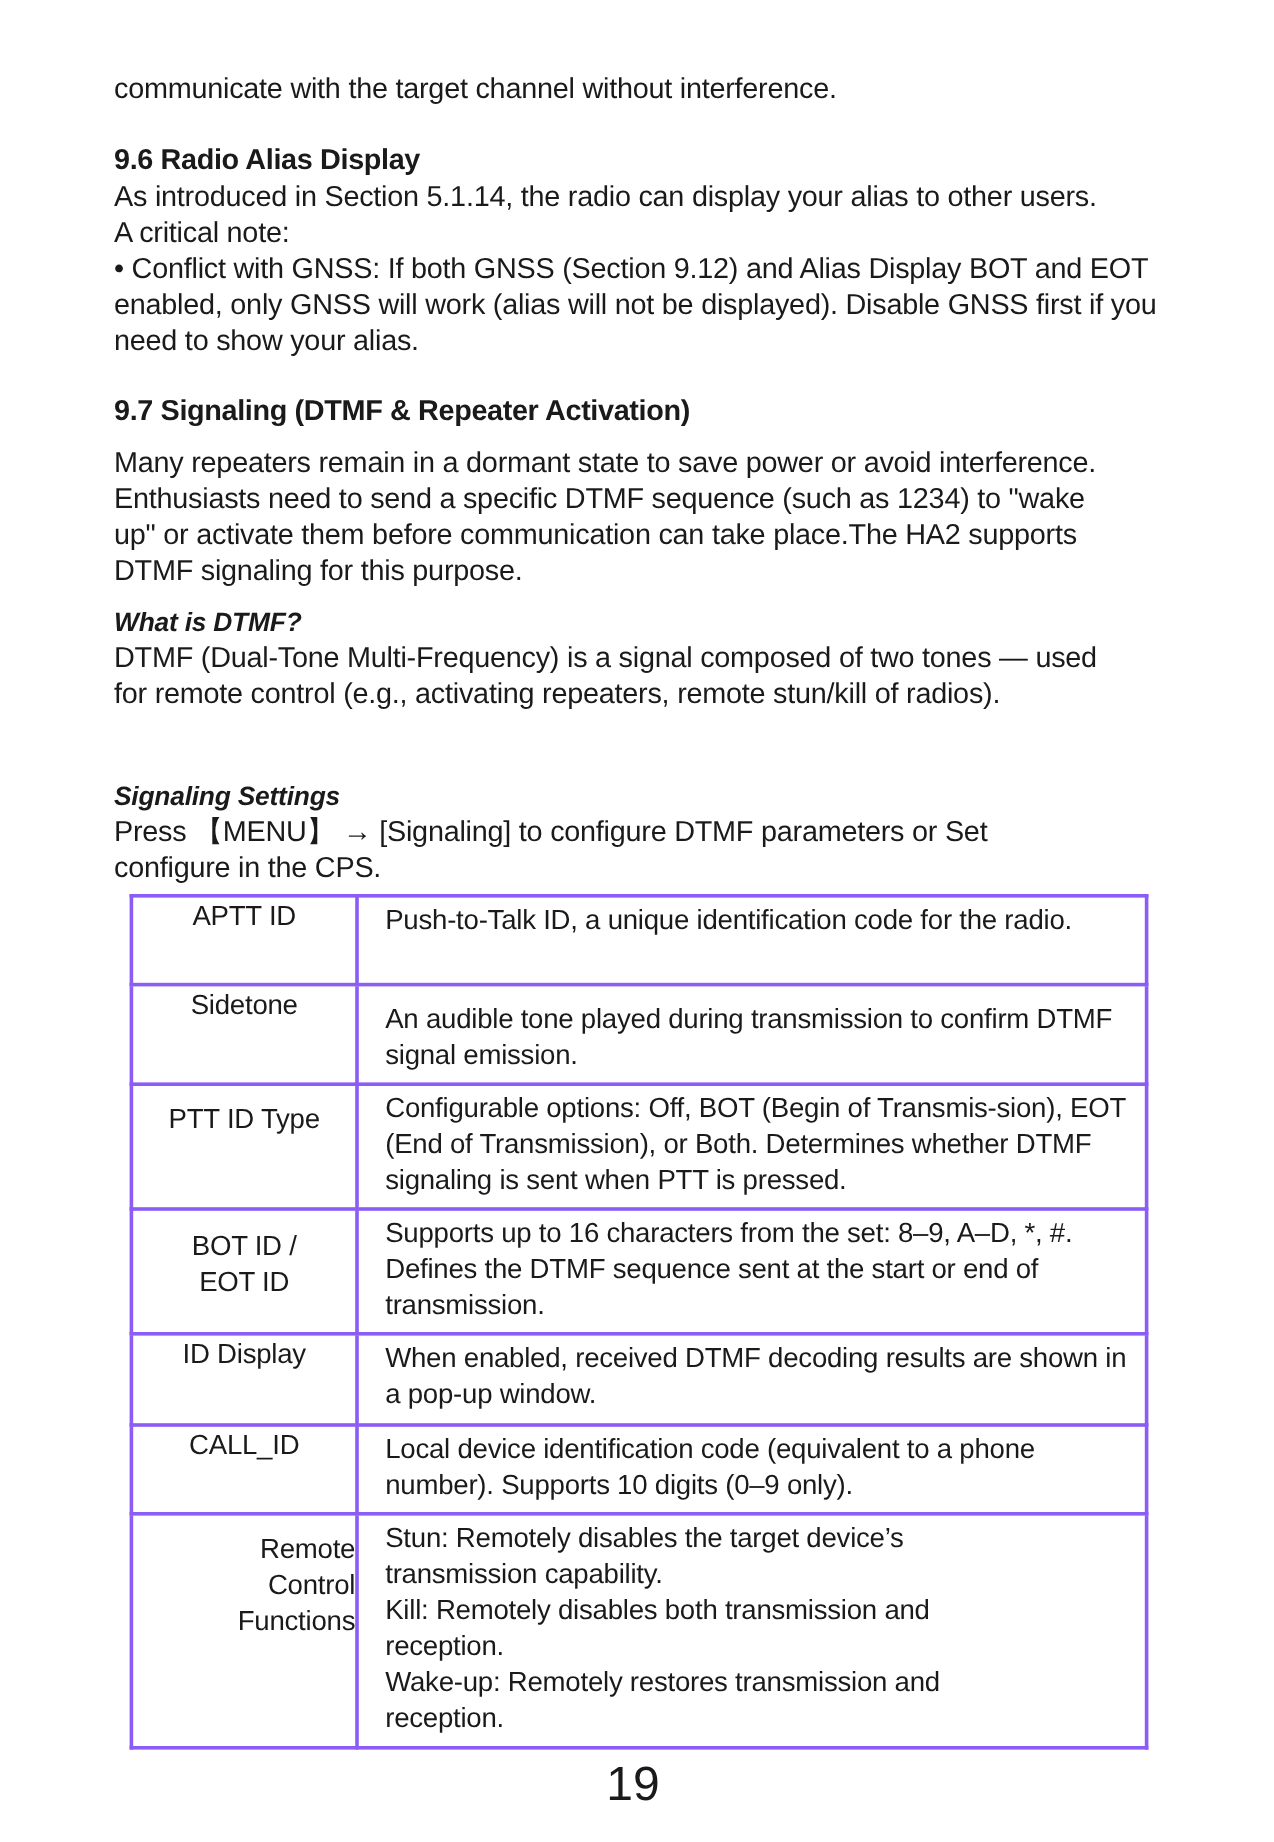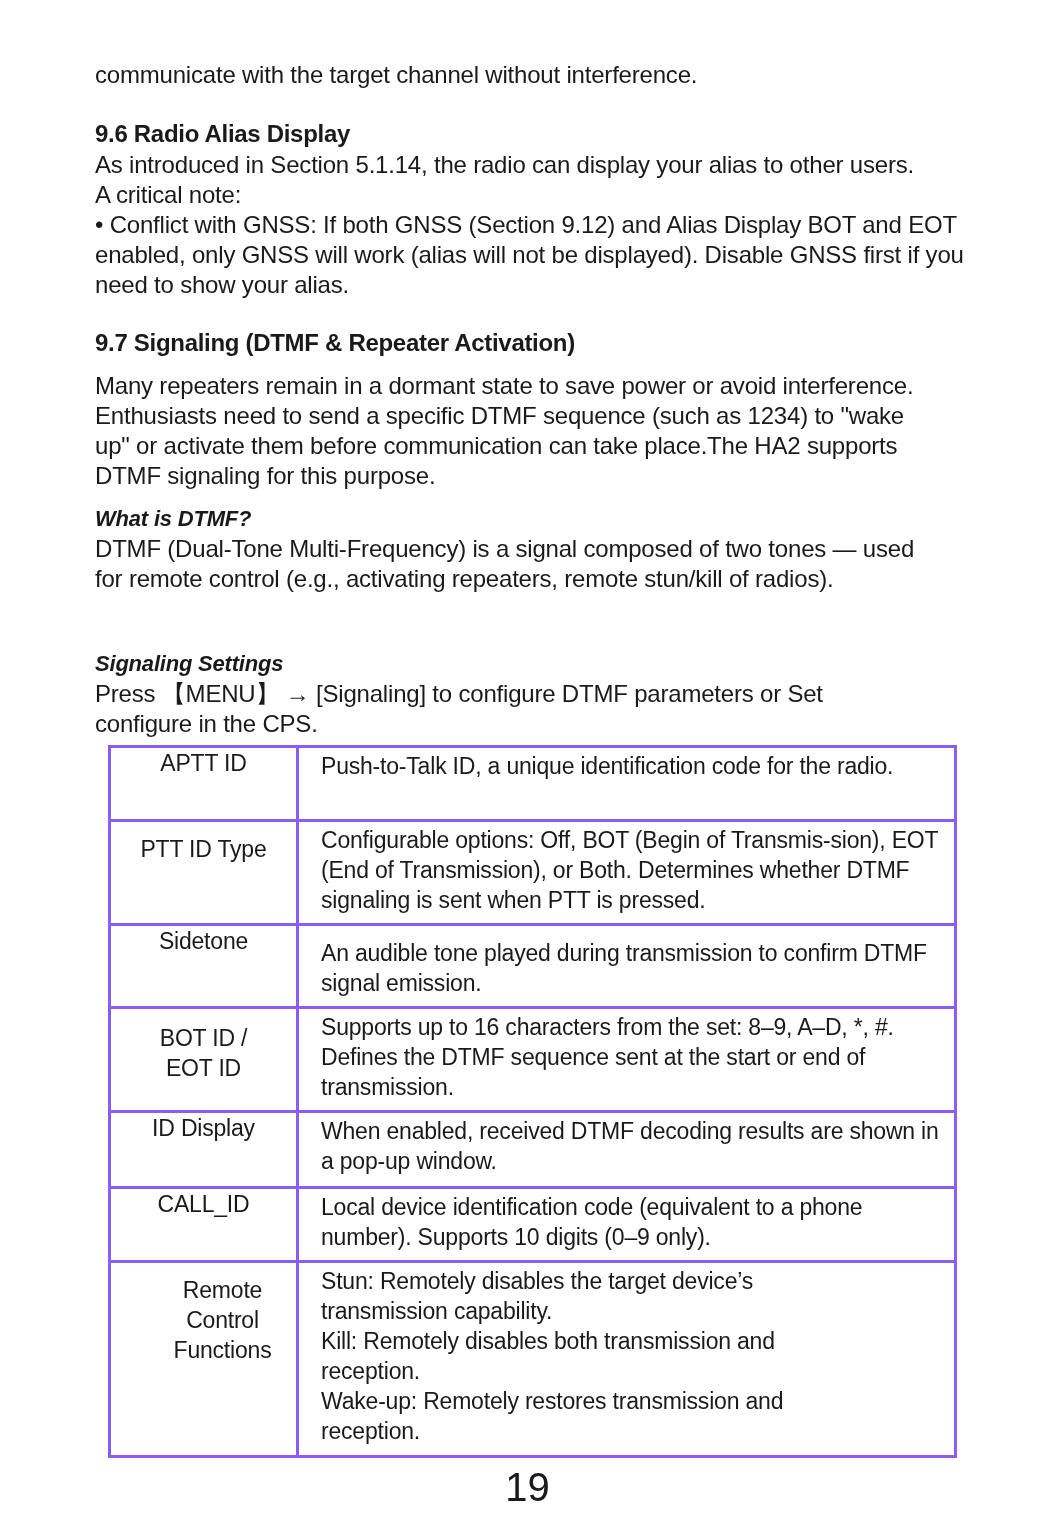--- a/index.html
+++ b/index.html
@@ -22,21 +22,21 @@
   #psig { position: absolute; top: 679px; }
   table.settings {
     position: absolute; left: 108px; top: 745px; width: 849px;
     border-collapse: collapse; table-layout: fixed;
   }
   table.settings td {
     border: 3px solid #8b5cf6; font-size: 23px; line-height: 30px;
     vertical-align: top; letter-spacing: -0.2px;
   }
   td.k { width: 173px; text-align: center; vertical-align: middle; padding: 0 6px; }
-  td.k.top { vertical-align: top; text-align: center; padding: 12px 0 0 38px; }
+  td.k.top { vertical-align: top; text-align: right; padding: 12px 0 0 38px; }
   td.v { padding: 3px 10px 8px 22px; }
   .pagenum { position: absolute; top: 1465px; left: 0; width: 1055px; text-align: center; font-size: 40px; }
 </style>
 </head>
 <body>
 
 <div class="page">
   <p id="line-top" class="p">communicate with the target channel without interference.</p>
 
   <h2 id="h96" class="h2">9.6 Radio Alias Display</h2>
@@ -54,27 +54,27 @@
   <h3 id="hsig" class="h3">Signaling Settings</h3>
   <p id="psig" class="p" style="width:800px">Press 【MENU】 → [Signaling] to configure DTMF parameters or Set configure in the CPS.</p>
 </div>
 
 <table class="settings">
   <tbody>
     <tr style="height:74px">
       <td class="k">APTT ID</td>
       <td class="v">Push-to-Talk ID, a unique identification code for the radio.</td>
     </tr>
+    <tr style="height:82px">
+      <td class="k">Sidetone</td>
+      <td class="v" style="padding-top:12px">An audible tone played during transmission to confirm DTMF signal emission.</td>
+    </tr>
     <tr style="height:98px">
       <td class="k" style="vertical-align:top;padding-top:12px">PTT ID Type</td>
       <td class="v">Configurable options: Off, BOT (Begin of Transmis-sion), EOT (End of Transmission), or Both. Determines whether DTMF signaling is sent when PTT is pressed.</td>
-    </tr>
-    <tr style="height:82px">
-      <td class="k">Sidetone</td>
-      <td class="v" style="padding-top:12px">An audible tone played during transmission to confirm DTMF signal emission.</td>
     </tr>
     <tr style="height:104px">
       <td class="k" style="vertical-align:top;padding:14px 30px 0">BOT ID / EOT ID</td>
       <td class="v">Supports up to 16 characters from the set: 8–9, A–D, *, #. Defines the DTMF sequence sent at the start or end of transmission.</td>
     </tr>
     <tr style="height:76px">
       <td class="k">ID Display</td>
       <td class="v">When enabled, received DTMF decoding results are shown in a pop-up window.</td>
     </tr>
     <tr style="height:74px">

